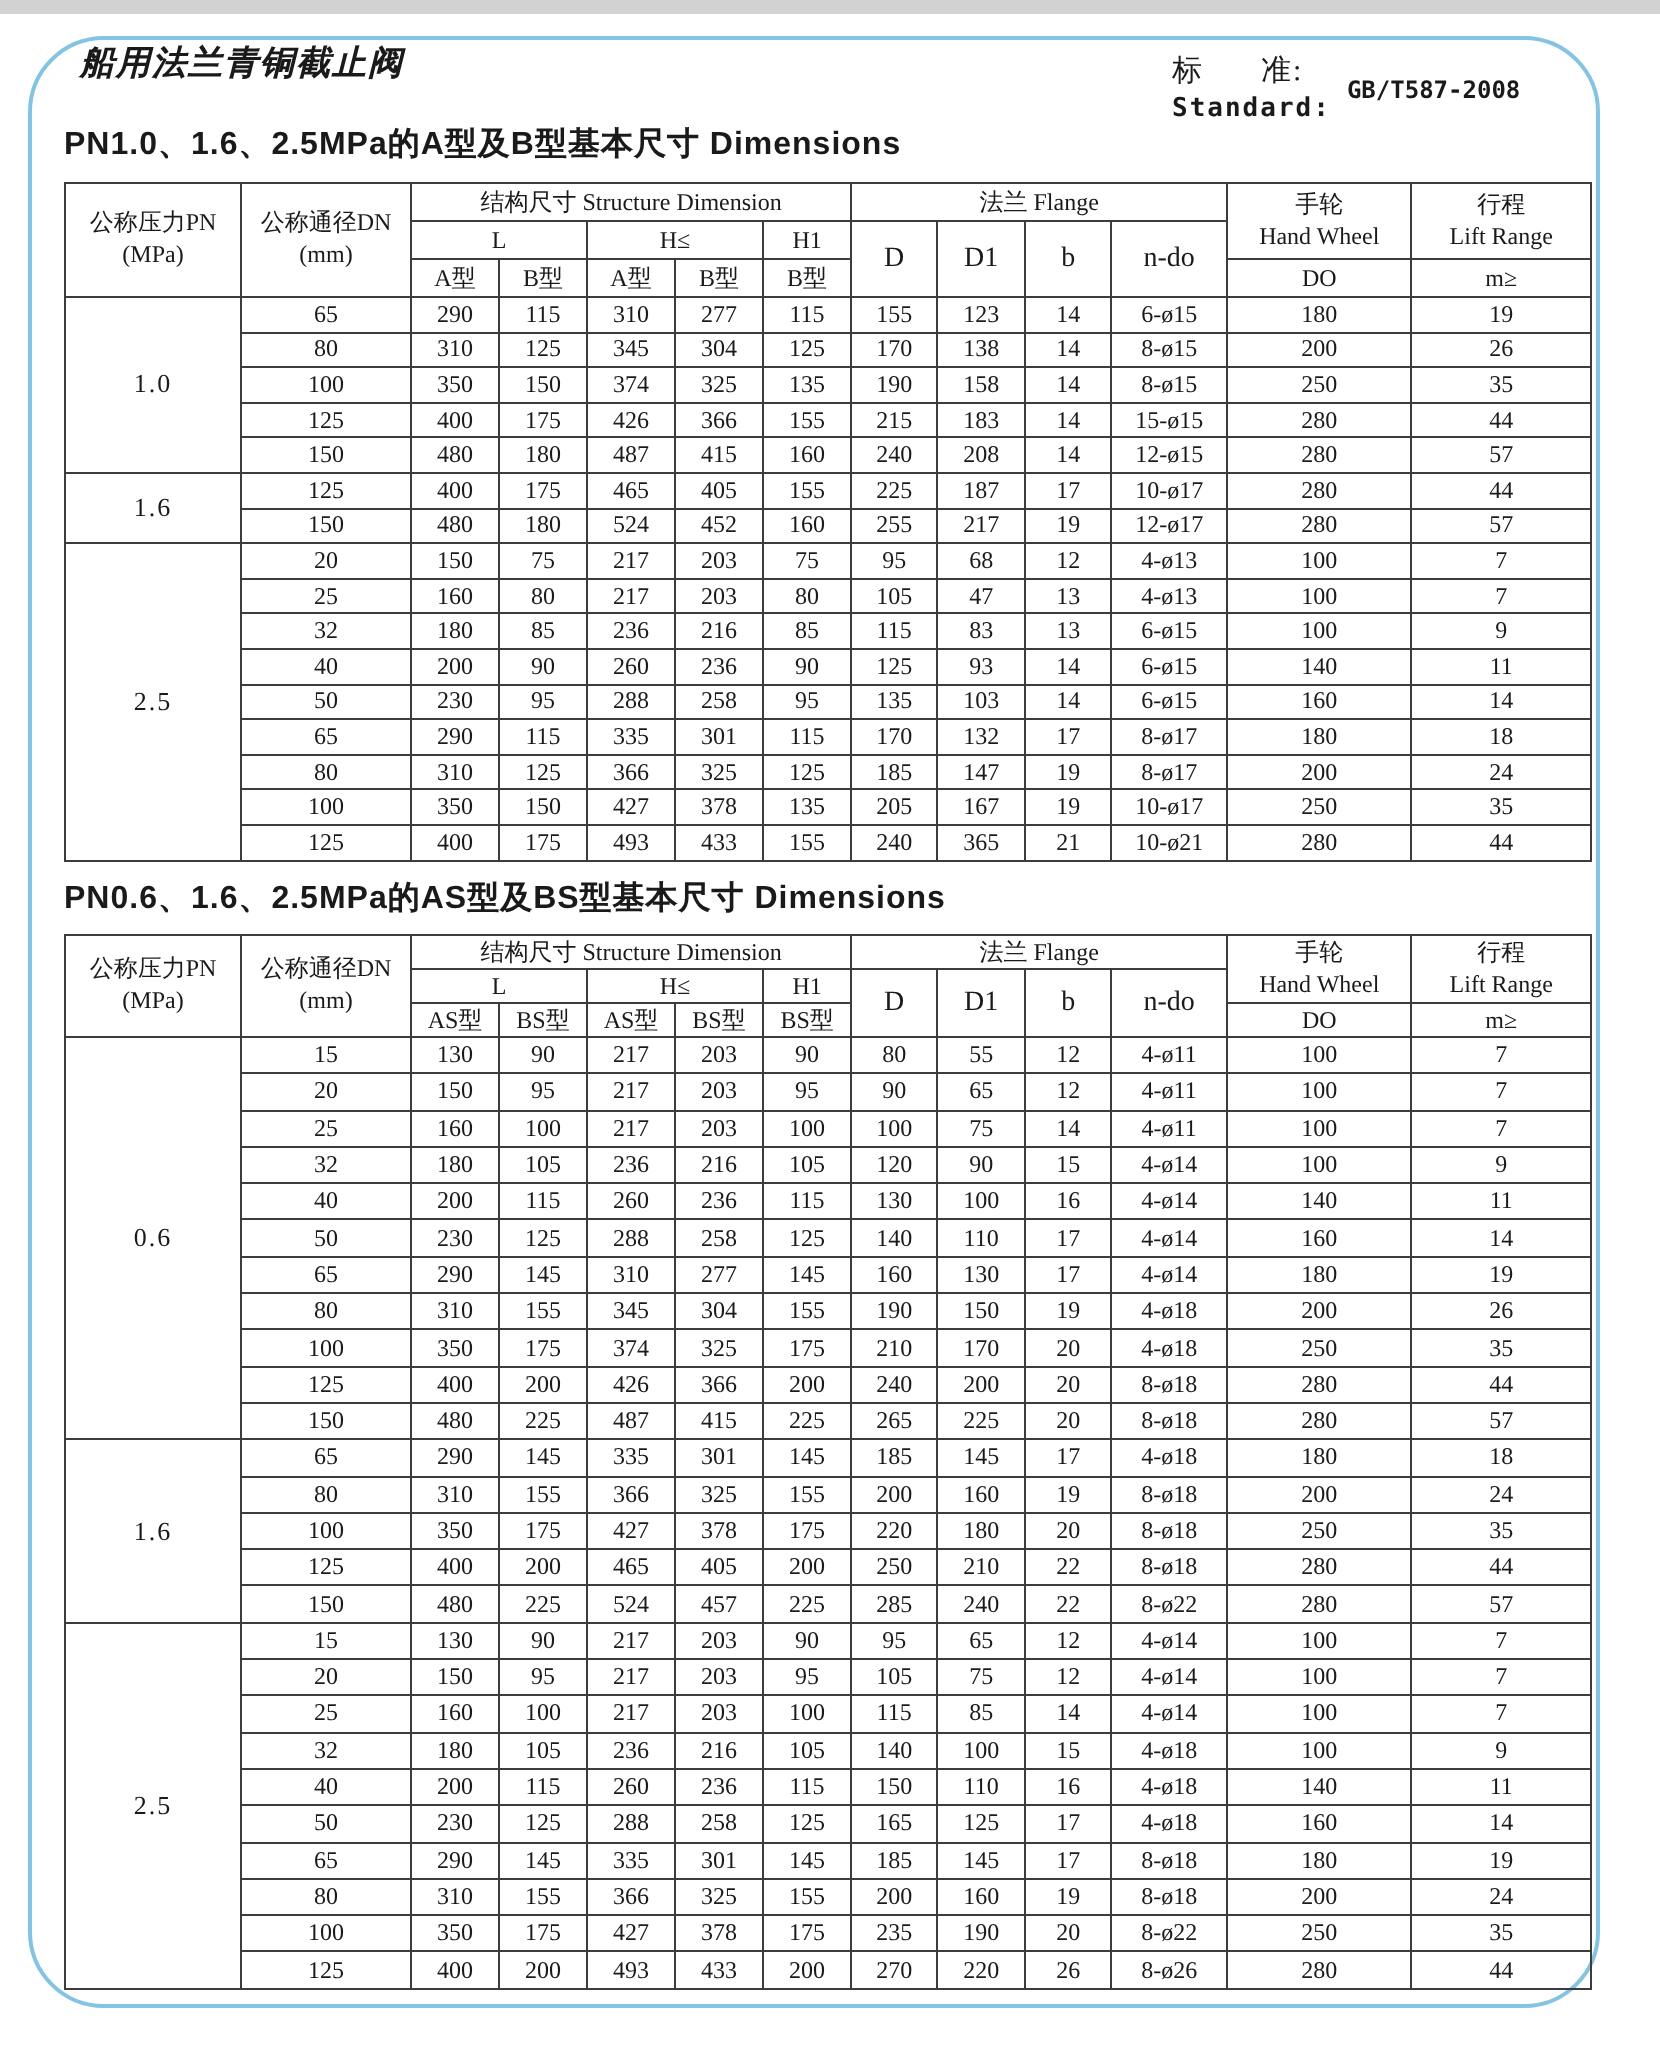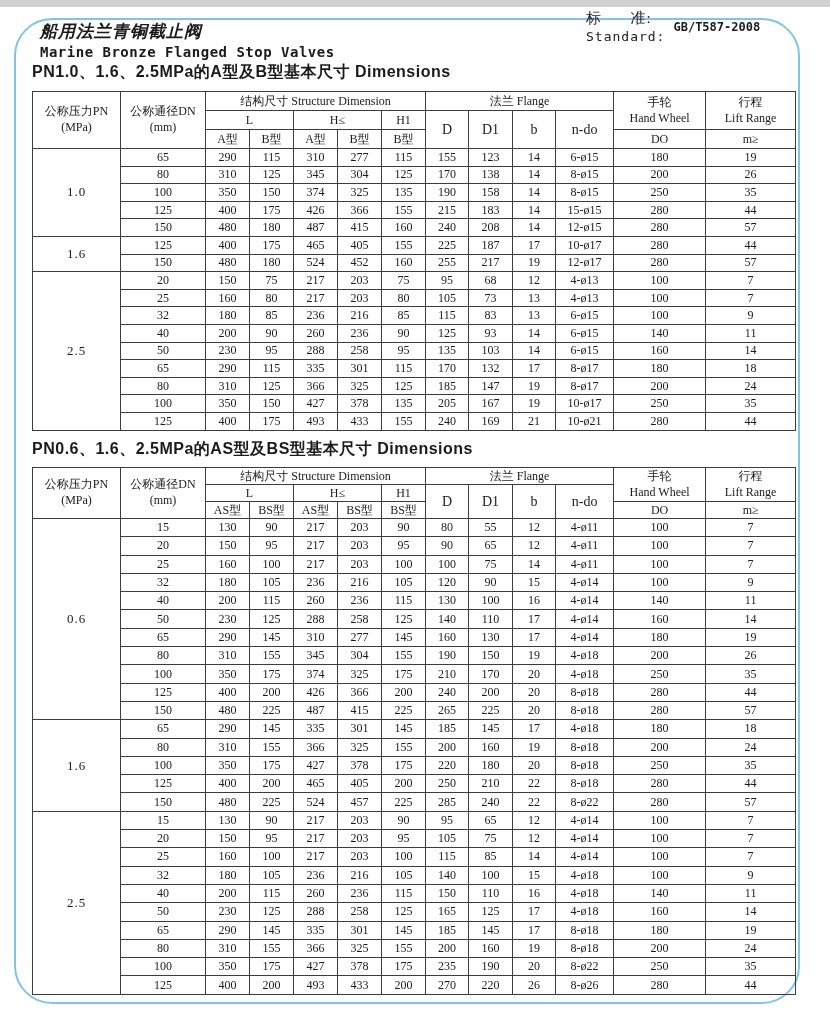--- a/index.html
+++ b/index.html
@@ -8,24 +8,24 @@
     font-family:"Liberation Serif","DejaVu Serif",serif;color:#1a1a1a;
   }
   .top-strip{position:absolute;left:0;top:0;width:830px;height:7px;background:#d2d2d2;}
   .sheet-border{
     position:absolute;left:14px;top:18px;width:782px;height:982px;
     border:2px solid #85c3e3;border-radius:38px;background:#ffffff;
   }
   .title-block{position:absolute;left:40px;top:22px;line-height:1.15;}
   .title-cn{font-family:"Liberation Sans","DejaVu Sans",sans-serif;font-weight:bold;font-size:17px;letter-spacing:1px;font-style:italic;}
   .title-en{font-family:"DejaVu Sans Mono","Liberation Mono",monospace;font-weight:bold;font-size:14px;letter-spacing:.5px;margin-top:2px;}
-  .std-block{position:absolute;left:586px;top:8px;display:flex;align-items:center;gap:8px;justify-content:flex-end;}
+  .std-block{position:absolute;left:586px;top:26px;display:flex;align-items:center;gap:8px;justify-content:flex-end;}
   .std-labels{display:flex;flex-direction:column;line-height:1.35;}
   .std-cn{font-size:15px;white-space:pre;letter-spacing:1px;}
-  .std-en{font-family:"DejaVu Sans Mono","Liberation Mono",monospace;font-size:13px;letter-spacing:1px;}
+  .std-en{font-family:"DejaVu Sans Mono","Liberation Mono",monospace;font-size:13px;letter-spacing:1px;font-weight:bold;}
   .std-value{font-family:"DejaVu Sans Mono","Liberation Mono",monospace;font-weight:bold;font-size:12px;}
   .caption{
     position:absolute;left:32px;
     font-family:"Liberation Sans","DejaVu Sans",sans-serif;
     font-weight:bold;font-size:16px;letter-spacing:.5px;white-space:nowrap;
   }
   .caption-1{top:62px;}
   .caption-2{top:439px;}
   table.dim{
     position:absolute;left:32px;border-collapse:collapse;table-layout:fixed;width:763px;
@@ -47,21 +47,20 @@
   .pn-cell{font-size:13px;letter-spacing:1px;}
 </style>
 </head>
 <body>
 
 <div class="top-strip"></div>
 <div class="sheet-border"></div>
 
 <div class="title-block">
   <div class="title-cn">船用法兰青铜截止阀</div>
-  <div class="title-en">Marine Bronze Flanged Stop Valves</div>
 </div>
 
 <div class="std-block">
   <div class="std-labels">
     <span class="std-cn">标      准:</span>
     <span class="std-en">Standard:</span>
   </div>
   <div class="std-value">GB/T587-2008</div>
 </div>
 
@@ -240,21 +239,21 @@
         <td>7</td>
       </tr>
       <tr>
         <td>25</td>
         <td>160</td>
         <td>80</td>
         <td>217</td>
         <td>203</td>
         <td>80</td>
         <td>105</td>
-        <td>73</td>
+        <td>47</td>
         <td>13</td>
         <td>4-ø13</td>
         <td>100</td>
         <td>7</td>
       </tr>
       <tr>
         <td>32</td>
         <td>180</td>
         <td>85</td>
         <td>236</td>
@@ -338,21 +337,21 @@
         <td>35</td>
       </tr>
       <tr>
         <td>125</td>
         <td>400</td>
         <td>175</td>
         <td>493</td>
         <td>433</td>
         <td>155</td>
         <td>240</td>
-        <td>169</td>
+        <td>365</td>
         <td>21</td>
         <td>10-ø21</td>
         <td>280</td>
         <td>44</td>
       </tr>
     </tbody>
 </table>
 
 <div class="caption caption-2">PN0.6、1.6、2.5MPa的AS型及BS型基本尺寸 Dimensions</div>
 

